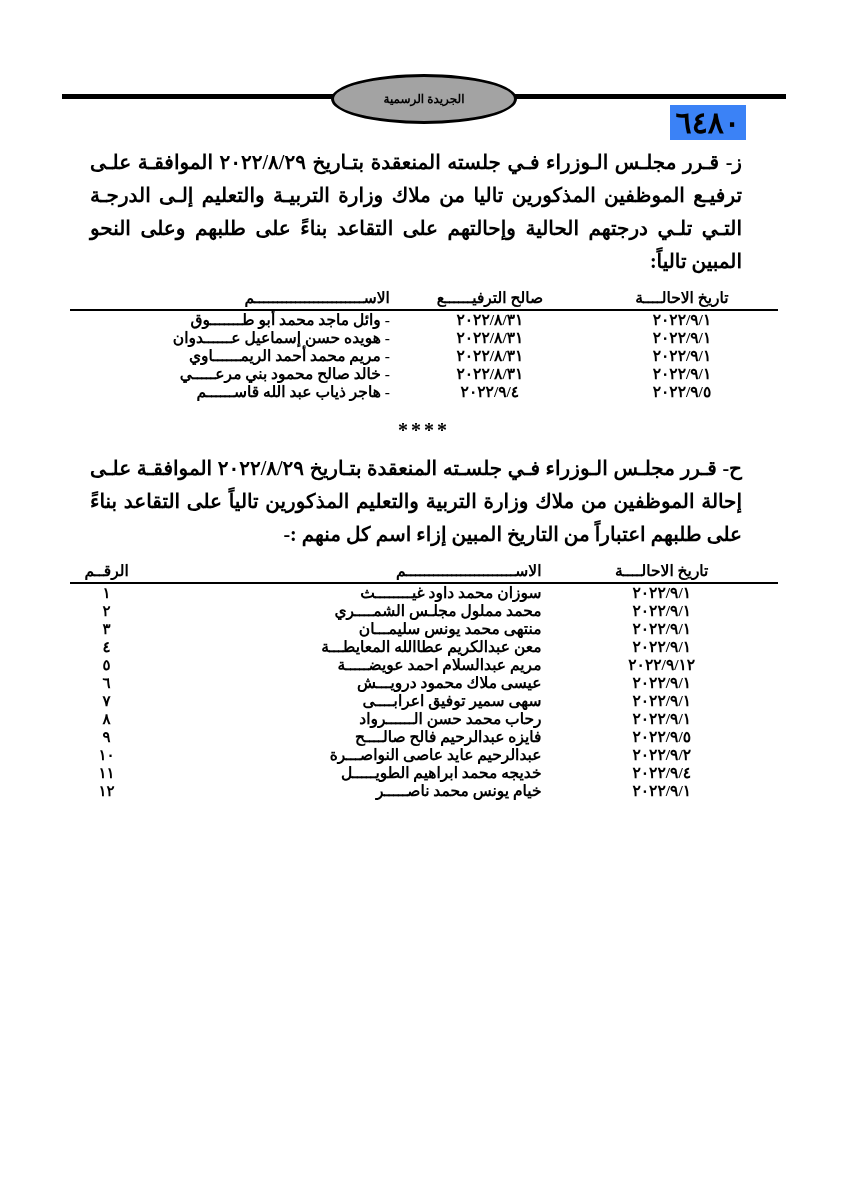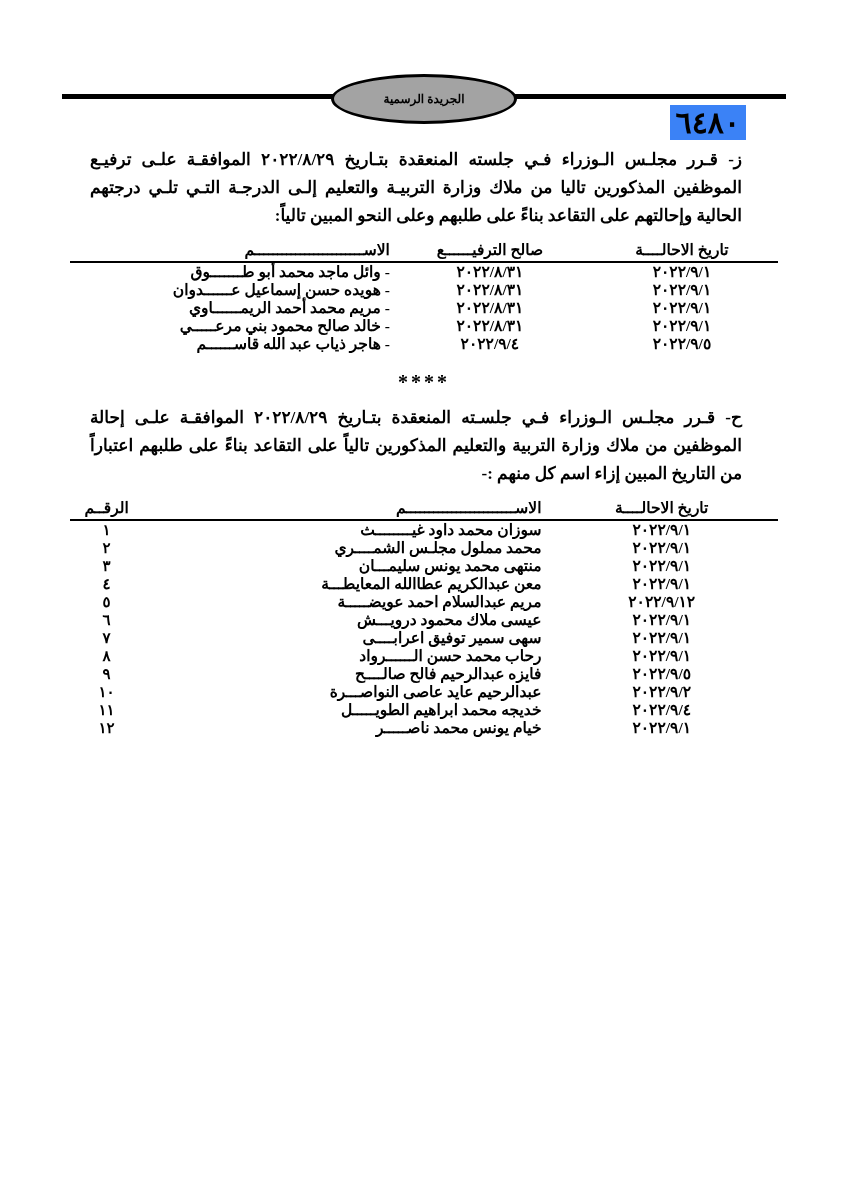--- a/index.html
+++ b/index.html
@@ -70,21 +70,21 @@
 
   
   .content {
     position: absolute;
     top: 146px;
     left: 70px;
     right: 70px;
   }
 
   .para {
-    font-size: 17px;
+    font-size: 20px;
     line-height: 1.65;
     text-align: justify;
     font-weight: bold;
     margin: 0 0 4px 0;
     padding: 0 36px 0 20px;
   }
 
   
   table.doc-table {
     border-collapse: collapse;

